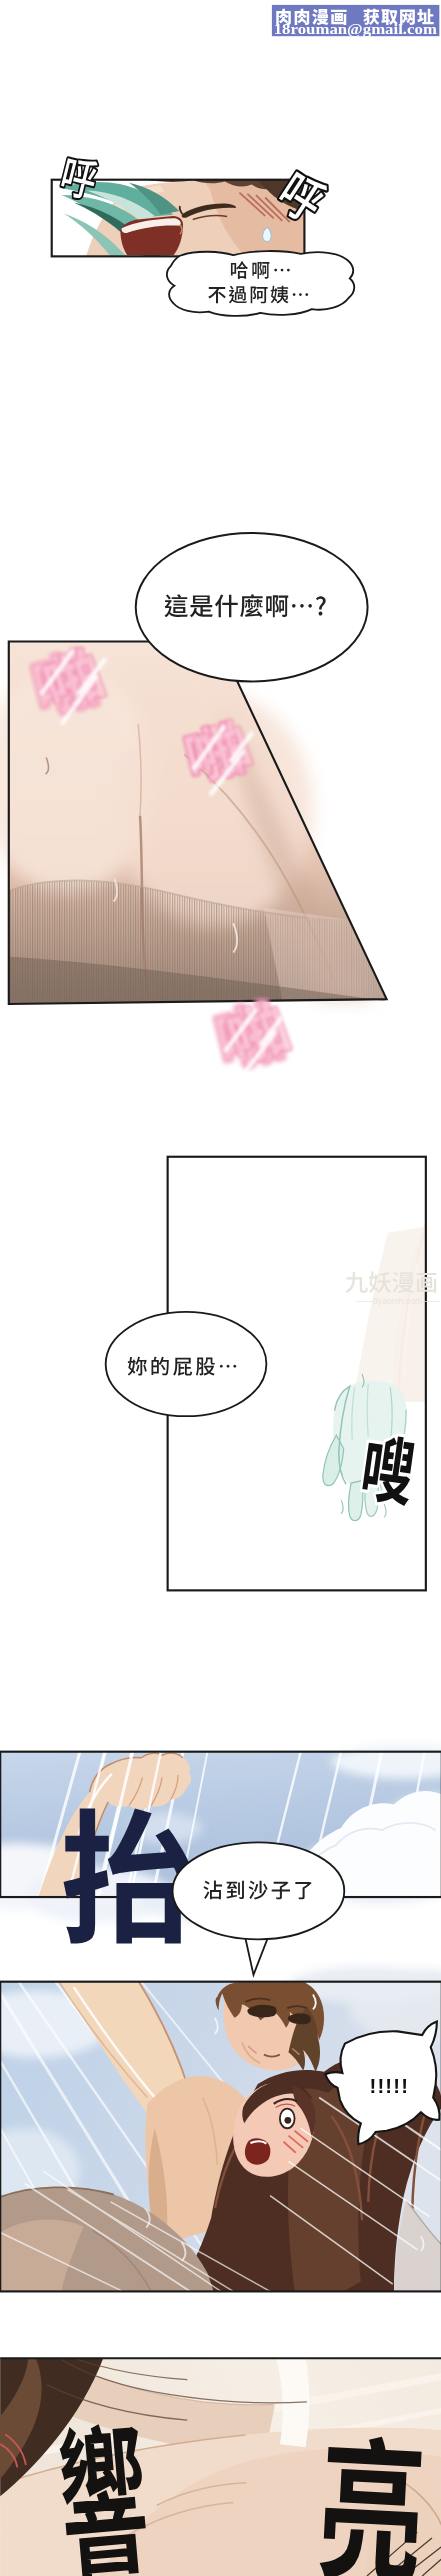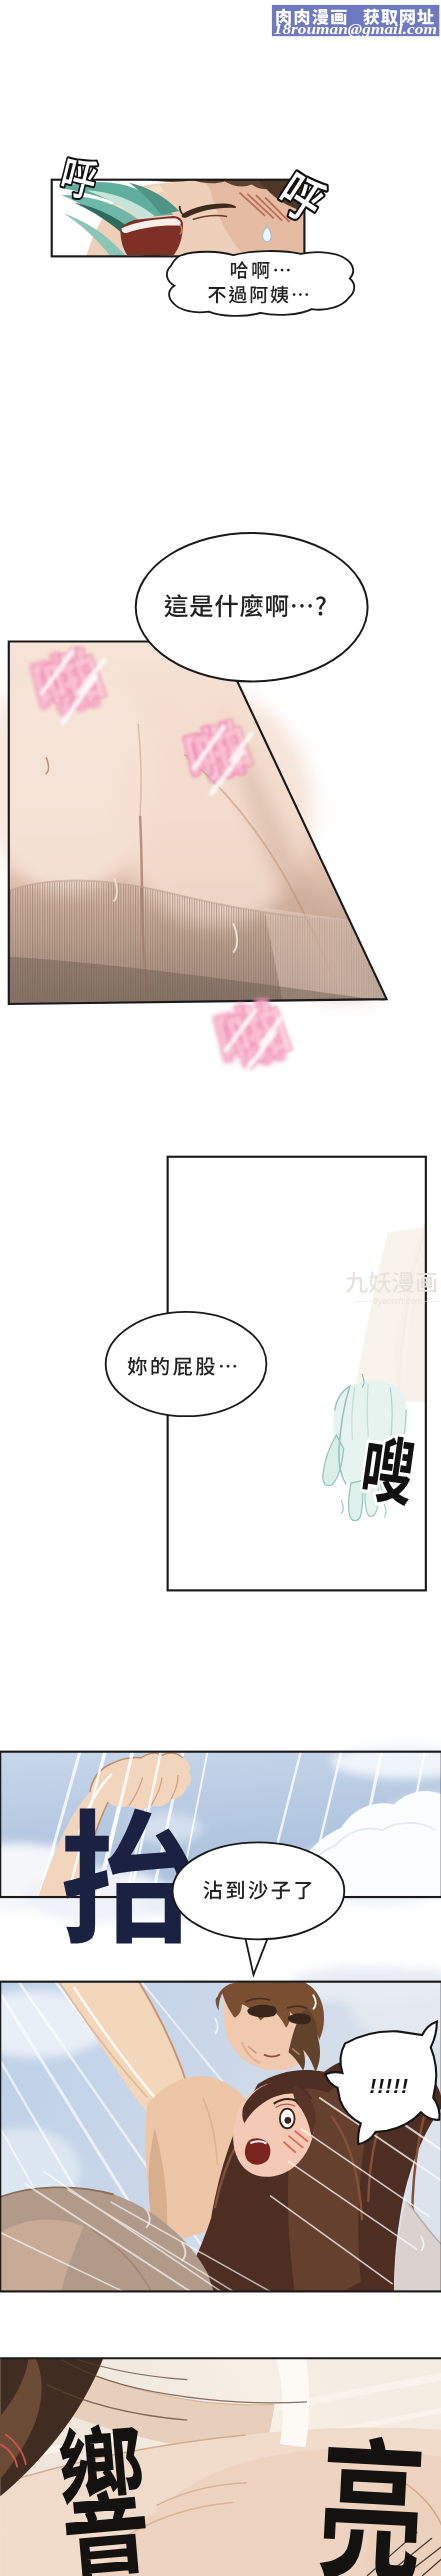--- a/index.html
+++ b/index.html
@@ -1,15 +1,15 @@
 <!DOCTYPE html>
 <html style="font-size:9.8px"><head><meta charset="utf-8">
 <style>
 html,body{margin:0;padding:0;background:#fff;}
-#page{position:relative;width:442px;height:2576px;overflow:hidden;font-family:"Liberation Sans",sans-serif;font-style:italic;}
+#page{position:relative;width:442px;height:2576px;overflow:hidden;font-family:"Liberation Sans",sans-serif;}
 </style></head>
 <body>
 <div id="page"><svg width="442" height="2576" viewBox="0 0 720 4200">
       <defs>
 <path id="hu" d="M36.7 -35.9H96.0V-26.9H36.7ZM61.1 -72.3H70.5V-3.0Q70.5 1.0 69.4 3.2Q68.4 5.3 65.7 6.4Q63.2 7.6 59.0 7.9Q54.9 8.2 48.6 8.2Q48.3 6.3 47.3 3.6Q46.3 0.9 45.2 -1.0Q49.7 -0.8 53.5 -0.8Q57.4 -0.8 58.7 -0.8Q60.1 -0.8 60.6 -1.3Q61.1 -1.8 61.1 -3.0ZM86.4 -82.9 92.9 -75.1Q87.5 -73.7 80.9 -72.4Q74.4 -71.2 67.3 -70.3Q60.3 -69.4 53.1 -68.7Q46.0 -68.1 39.2 -67.6Q39.0 -69.3 38.2 -71.6Q37.4 -73.9 36.7 -75.4Q43.2 -75.9 50.1 -76.7Q57.0 -77.4 63.6 -78.3Q70.3 -79.3 76.1 -80.4Q81.9 -81.6 86.4 -82.9ZM83.9 -65.9 93.2 -63.2Q91.6 -59.0 89.7 -54.4Q87.8 -49.9 86.0 -45.7Q84.1 -41.6 82.4 -38.4L74.9 -40.9Q76.6 -44.2 78.2 -48.6Q79.9 -52.9 81.4 -57.5Q82.9 -62.0 83.9 -65.9ZM39.4 -61.7 47.2 -64.4Q49.1 -60.8 50.7 -56.7Q52.3 -52.5 53.4 -48.6Q54.6 -44.6 55.1 -41.4L46.6 -38.6Q46.3 -41.7 45.2 -45.8Q44.2 -49.8 42.7 -54.0Q41.2 -58.2 39.4 -61.7ZM11.8 -74.3H32.9V-18.8H11.8V-27.6H24.4V-65.5H11.8ZM7.1 -74.3H15.4V-10.0H7.1Z"></path>
 <path id="pa" d="M66.6 -7.0H88.6V4.1H66.6ZM66.6 -37.0H88.6V-26.5H66.6ZM61.8 -67.0H93.6V8.3H83.5V-55.9H71.5V9.0H61.8ZM72.9 -85.3 84.2 -83.8Q82.9 -78.0 81.7 -72.2Q80.4 -66.5 79.2 -62.4L69.4 -64.0Q70.1 -66.9 70.8 -70.6Q71.5 -74.4 72.1 -78.2Q72.7 -82.1 72.9 -85.3ZM32.0 -35.7Q37.0 -37.1 43.8 -39.3Q50.6 -41.5 57.6 -43.9L59.6 -32.9Q53.4 -30.6 47.0 -28.3Q40.6 -26.0 34.9 -23.9ZM32.4 -66.0H59.1V-55.0H32.4ZM40.8 -85.0H51.2V-2.9Q51.2 0.9 50.4 3.2Q49.6 5.4 47.4 6.7Q45.2 8.1 41.9 8.4Q38.7 8.8 34.0 8.8Q33.8 6.7 32.9 3.8Q32.0 0.8 31.1 -1.4Q33.7 -1.3 36.0 -1.2Q38.3 -1.2 39.2 -1.3Q40.1 -1.3 40.5 -1.6Q40.8 -2.0 40.8 -3.0ZM11.4 -76.3H30.1V-17.2H11.4V-28.3H20.9V-65.3H11.4ZM6.0 -76.3H15.1V-8.4H6.0Z"></path>
 <filter id="blur3">
           <feGaussianBlur stdDeviation="3"></feGaussianBlur>
         </filter>
 <filter id="blur5">

